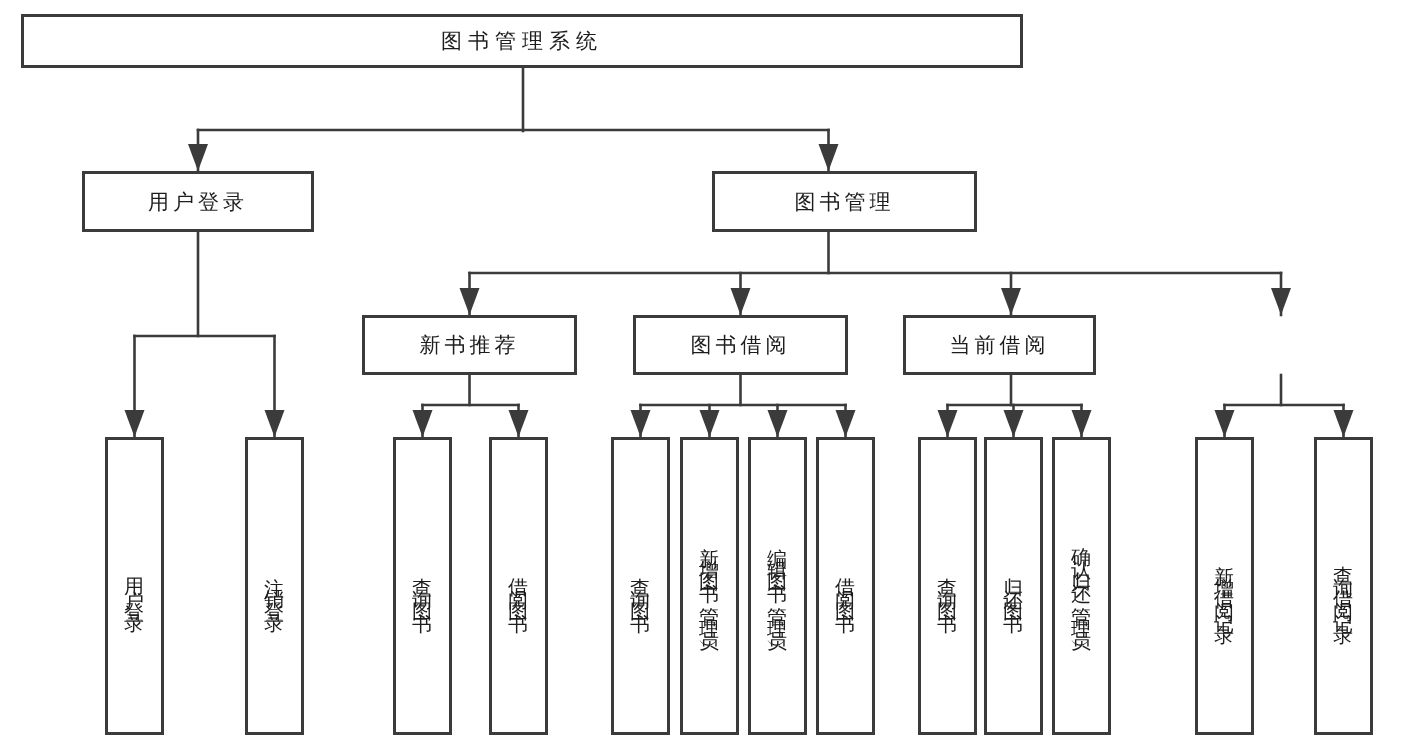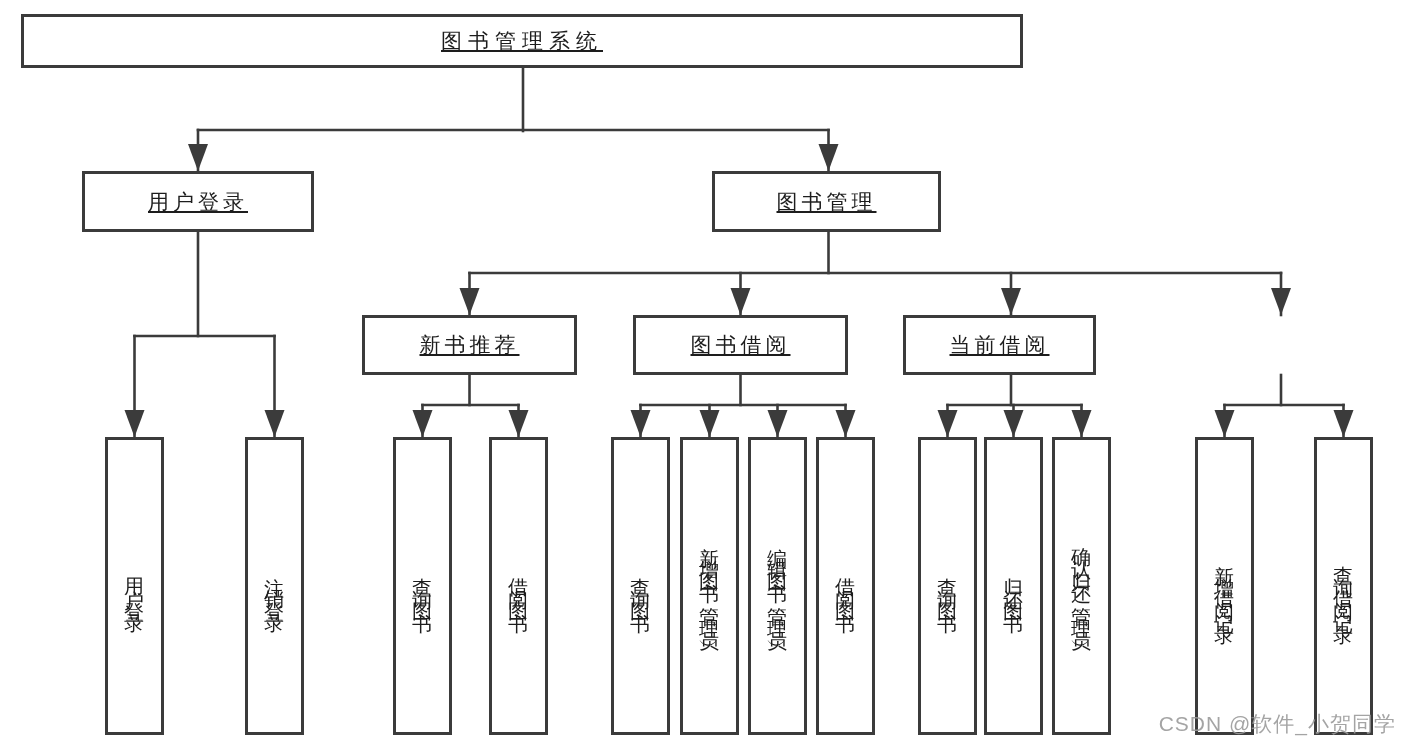--- a/index.html
+++ b/index.html
@@ -28,21 +28,20 @@
     border: 3px solid #3b3b3b;
     display: flex;
     align-items: center;
     justify-content: center;
   }
   .ht {
     font-size: 21px;
     letter-spacing: 4px;
     color: #1d1d1d;
     white-space: nowrap;
-    text-decoration: underline;
   }
   .ht.root-t { letter-spacing: 6px; }
   .vt {
     writing-mode: vertical-rl;
     text-orientation: mixed;
     font-size: 20px;
     letter-spacing: 12px;
     line-height: 1;
     color: #1d1d1d;
   }
@@ -111,21 +110,21 @@
     <line x1="1343.5" y1="405" x2="1343.5" y2="437" marker-end="url(#arw)"></line>
   </svg>
 
   <div class="box" style="left:21px;top:14px;width:1002px;height:54px">
     <span class="ht root-t">图书管理系统</span>
   </div>
 
   <div class="box" style="left:82px;top:171px;width:232px;height:61px">
     <span class="ht">用户登录</span>
   </div>
-  <div class="box" style="left:712px;top:171px;width:229px;height:61px">
+  <div class="box" style="left:712px;top:171px;width:265px;height:61px">
     <span class="ht">图书管理</span>
   </div>
 
   <div class="box" style="left:362px;top:315px;width:215px;height:60px">
     <span class="ht">新书推荐</span>
   </div>
   <div class="box" style="left:633px;top:315px;width:215px;height:60px">
     <span class="ht">图书借阅</span>
   </div>
   <div class="box" style="left:903px;top:315px;width:193px;height:60px">
@@ -169,15 +168,14 @@
     <span class="vt">确认归还（管理员）</span>
   </div>
 
   <div class="box" style="left:1195px;top:437px;width:59px;height:298px">
     <span class="vt">新增借阅记录</span>
   </div>
   <div class="box" style="left:1314px;top:437px;width:59px;height:298px">
     <span class="vt">查询借阅记录</span>
   </div>
 
-  <div class="watermark">CSDN @软件_小贺同学</div>
 
 </div>
 
 </body></html>

